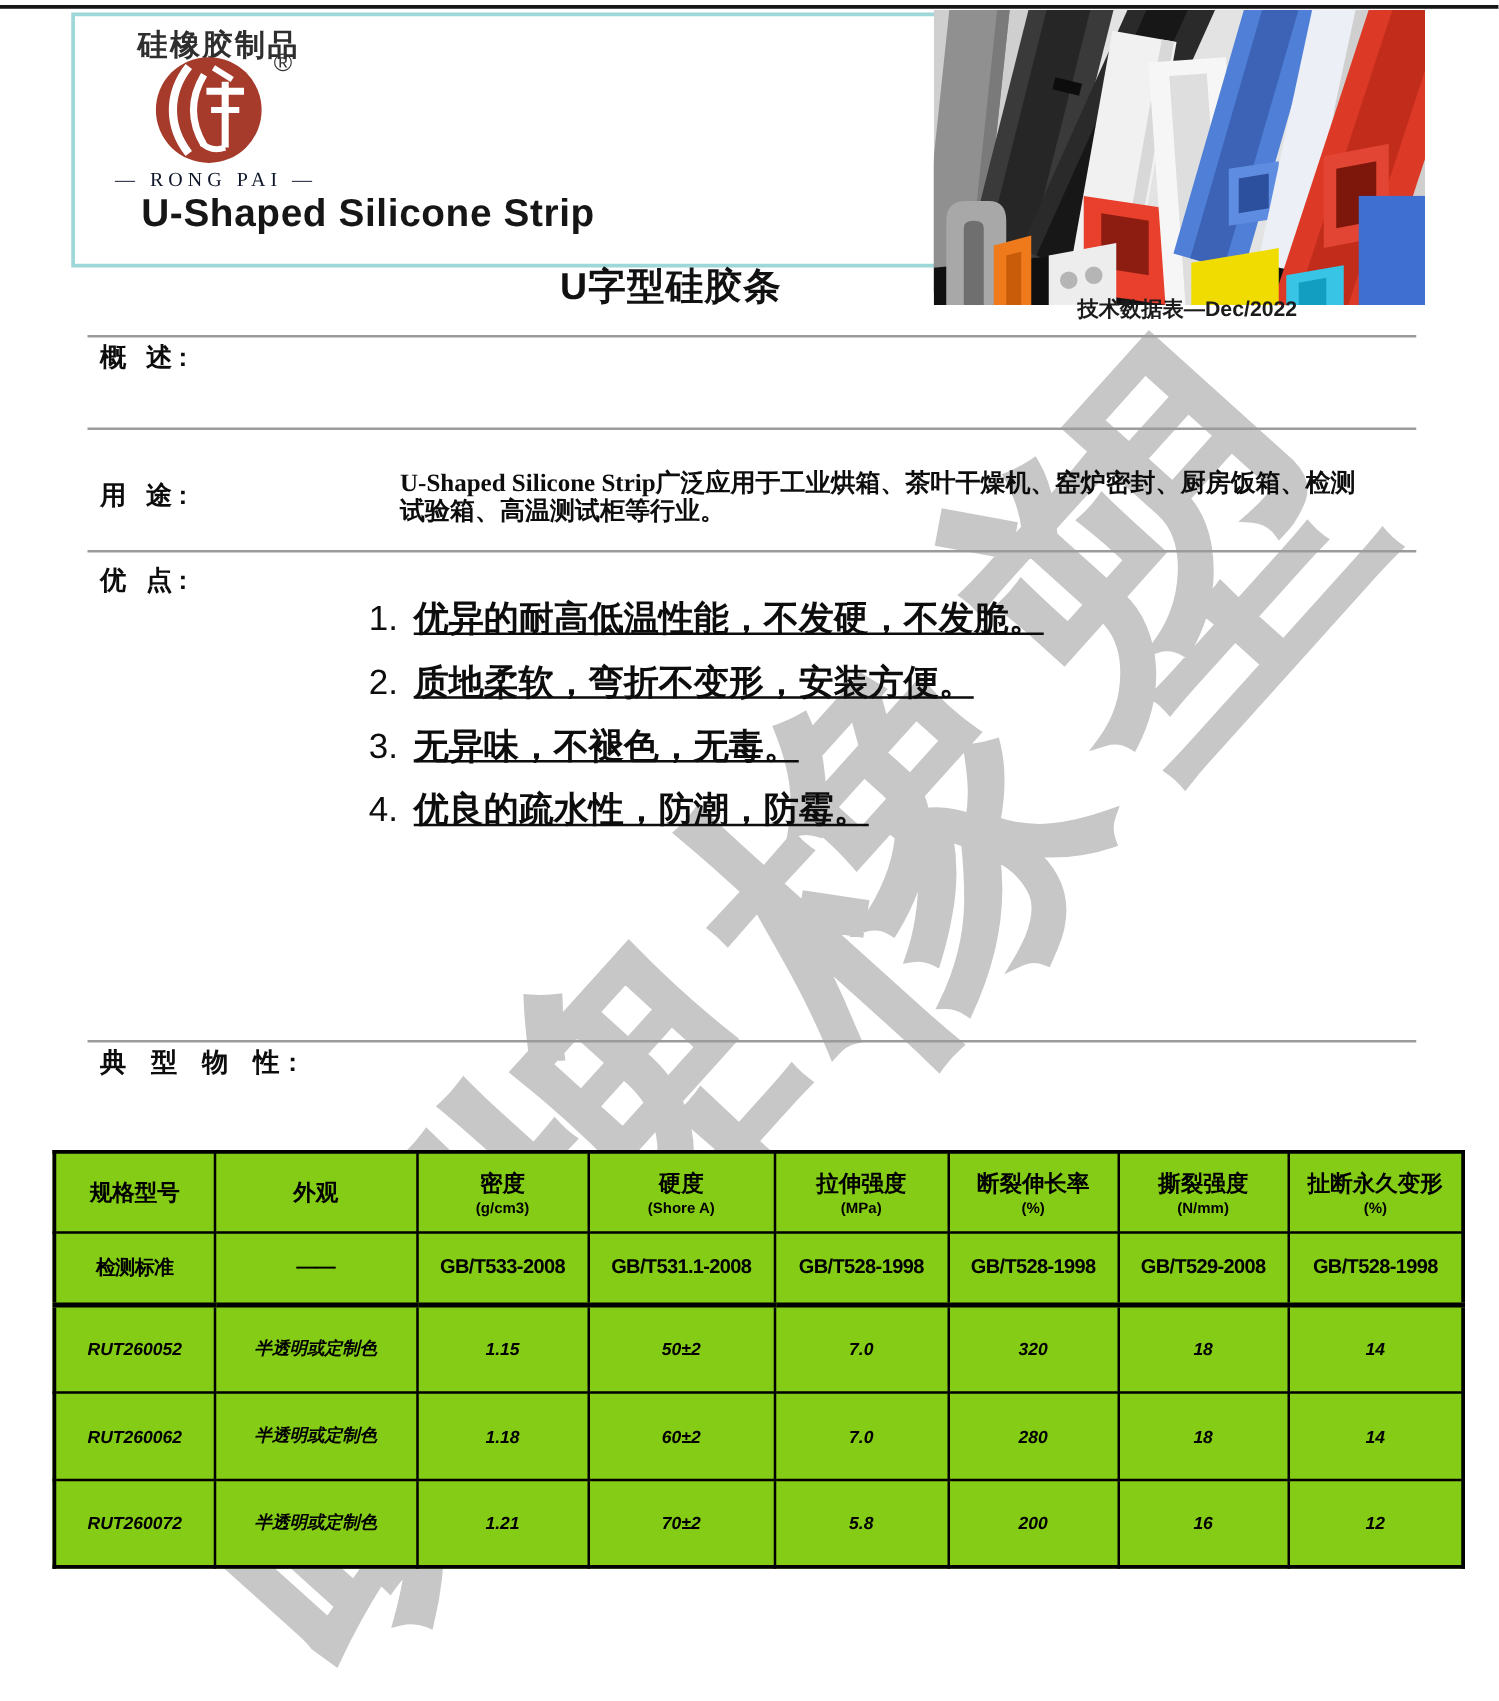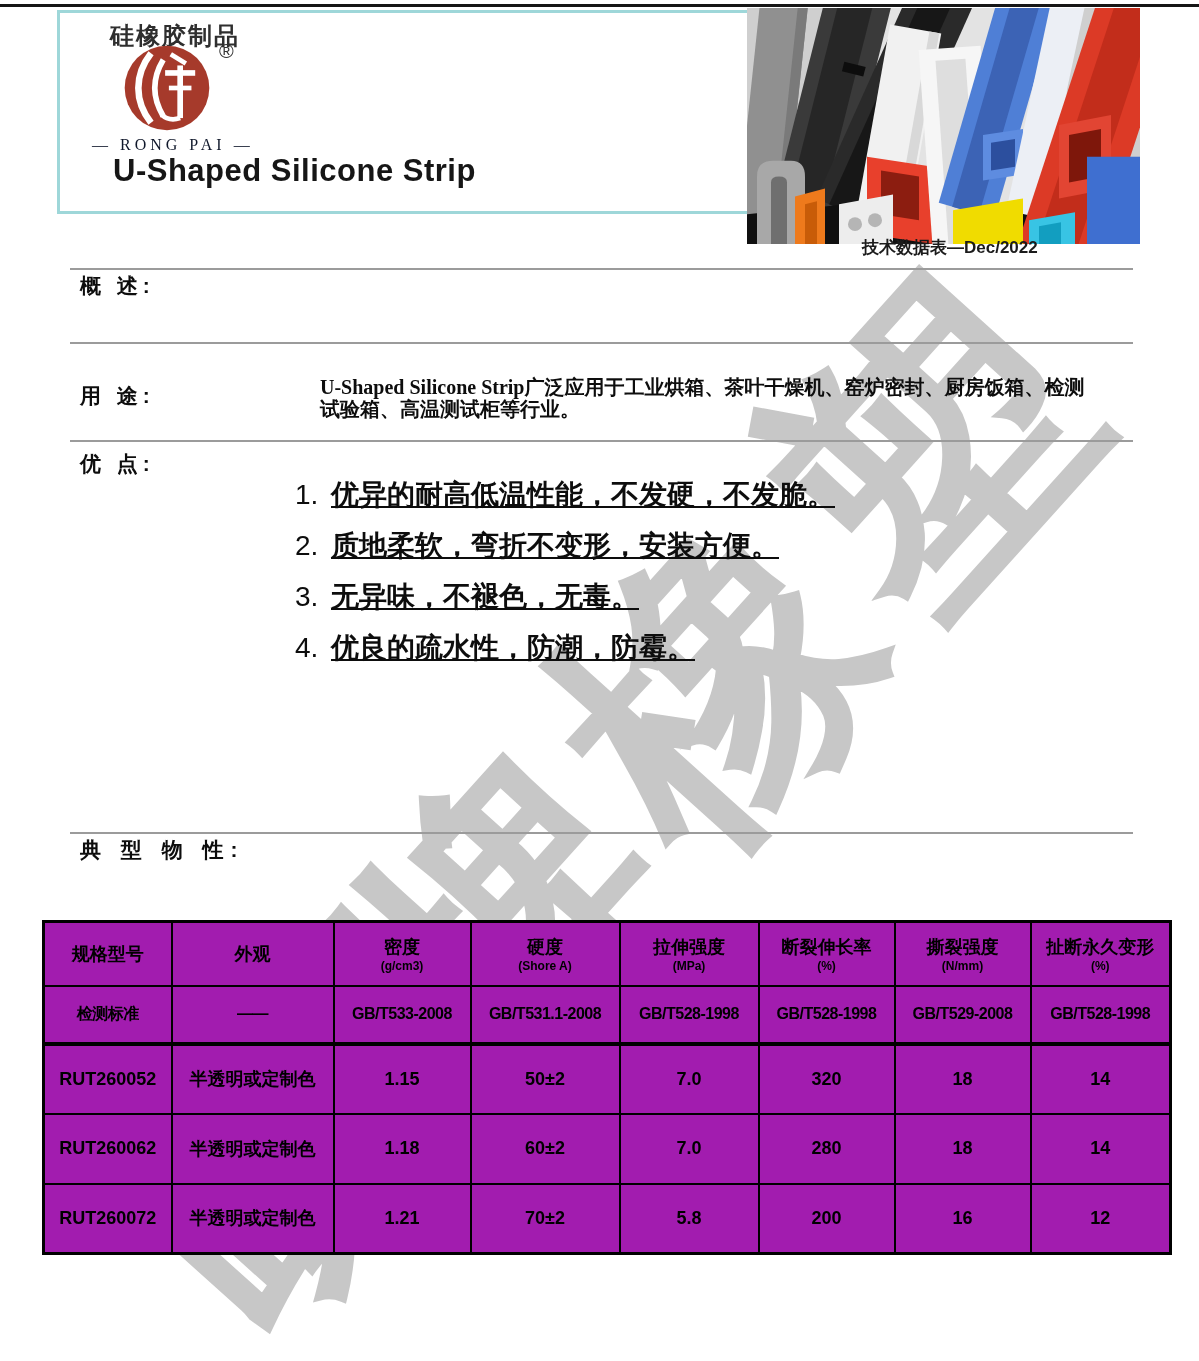--- a/index.html
+++ b/index.html
@@ -41,34 +41,34 @@
     letter-spacing:5px;z-index:2;text-align:right;}
   .body-text{position:absolute;left:320px;font-family:"Liberation Serif",serif;
     font-weight:bold;font-size:20px;line-height:1.1;color:#0d0d0d;z-index:2;}
   .adv-list{position:absolute;left:295px;top:476px;z-index:2;}
   .adv-item{height:51px;font-size:28px;font-weight:bold;color:#0d0d0d;text-decoration:underline;}
   .adv-num{display:inline-block;width:36px;font-weight:normal;}
   .props-label{top:836px;letter-spacing:7px;}
   
   .props-table{
     position:absolute;left:42px;top:920px;width:1127px;
-    border-collapse:collapse;table-layout:fixed;background:#a21caf;z-index:2;
+    border-collapse:collapse;table-layout:fixed;background:#84cc16;z-index:2;
     border:3px solid #000;
   }
   .props-table th,.props-table td{
     border:2px solid #000;text-align:center;vertical-align:middle;padding:0;
     font-family:"Liberation Sans",sans-serif;color:#000;overflow:hidden;
   }
   .r-head{height:64px;}
   .r-head th{font-weight:bold;font-size:18px;}
   .h-unit{font-size:12px;font-weight:bold;}
   .r-std{height:58px;}
   .r-std td{font-weight:bold;font-size:16px;letter-spacing:-0.5px;border-bottom:4px solid #000;}
   .r-data{height:70px;}
-  .r-data td{font-weight:bold;font-size:18px;}
+  .r-data td{font-weight:bold;font-size:14px;font-style:italic;}
   .std-dash{font-size:20px;letter-spacing:-3px;}
   
   .footer-note{position:absolute;left:75px;top:1322px;font-size:15px;color:#2b2b2b;z-index:2;}
   .footer-note b{font-weight:bold;}
 </style>
 </head>
 <body>
 
 <div id="page">
 
@@ -90,20 +90,21 @@
     <path d="M64,82 q-12,4 -20,-4" stroke="#ffffff" stroke-width="5" fill="none"></path>
     <path d="M54,14 l16,10" stroke="#ffffff" stroke-width="5"></path>
   </svg>
 
   <div class="reg-mark">®</div>
 
   <div class="brand-roman">— RONG PAI —</div>
 
   <div class="title-en">U-Shaped Silicone Strip</div>
 
+  <div class="title-cn">U字型硅胶条</div>
 
   <svg class="photo" viewBox="0 0 393 238" preserveAspectRatio="none">
     <rect width="393" height="238" fill="#cfcfcf"></rect>
     <rect x="120" y="0" width="200" height="238" fill="#e3e3e3"></rect>
     <g transform="rotate(6 25 120)">
         <rect x="0" y="-10" width="48" height="240" fill="#909090"></rect>
         <rect x="38" y="-10" width="10" height="240" fill="#7a7a7a"></rect>
       </g>
     <g transform="rotate(14 100 60)">
         <rect x="62" y="-30" width="66" height="300" fill="#3a3a3a"></rect>

